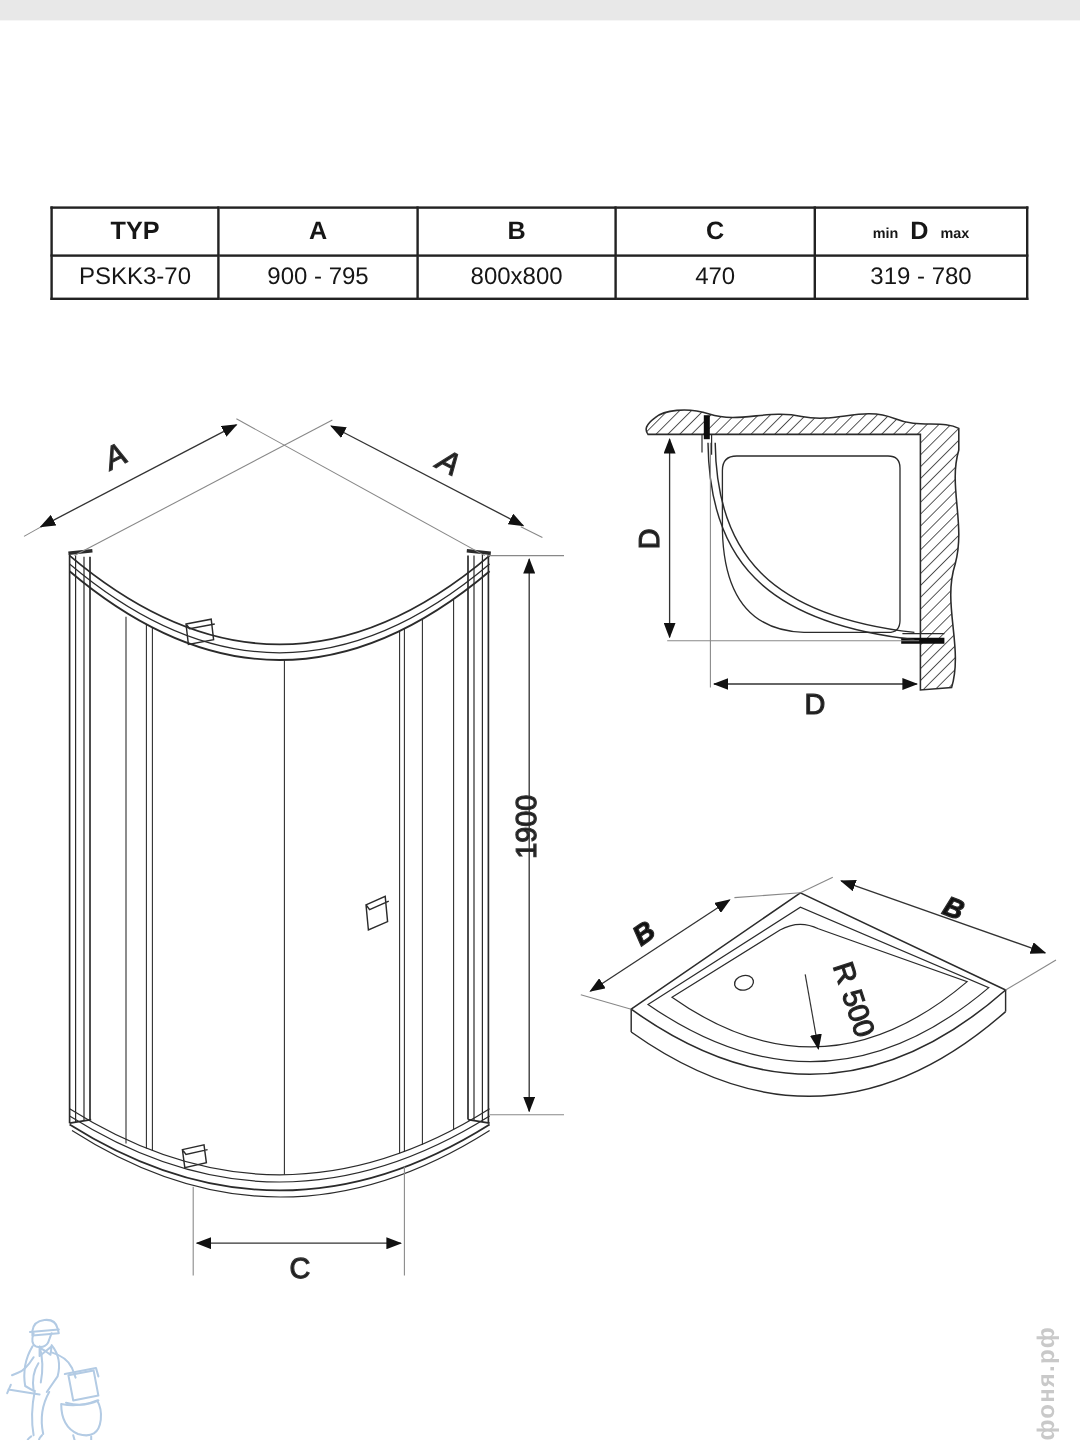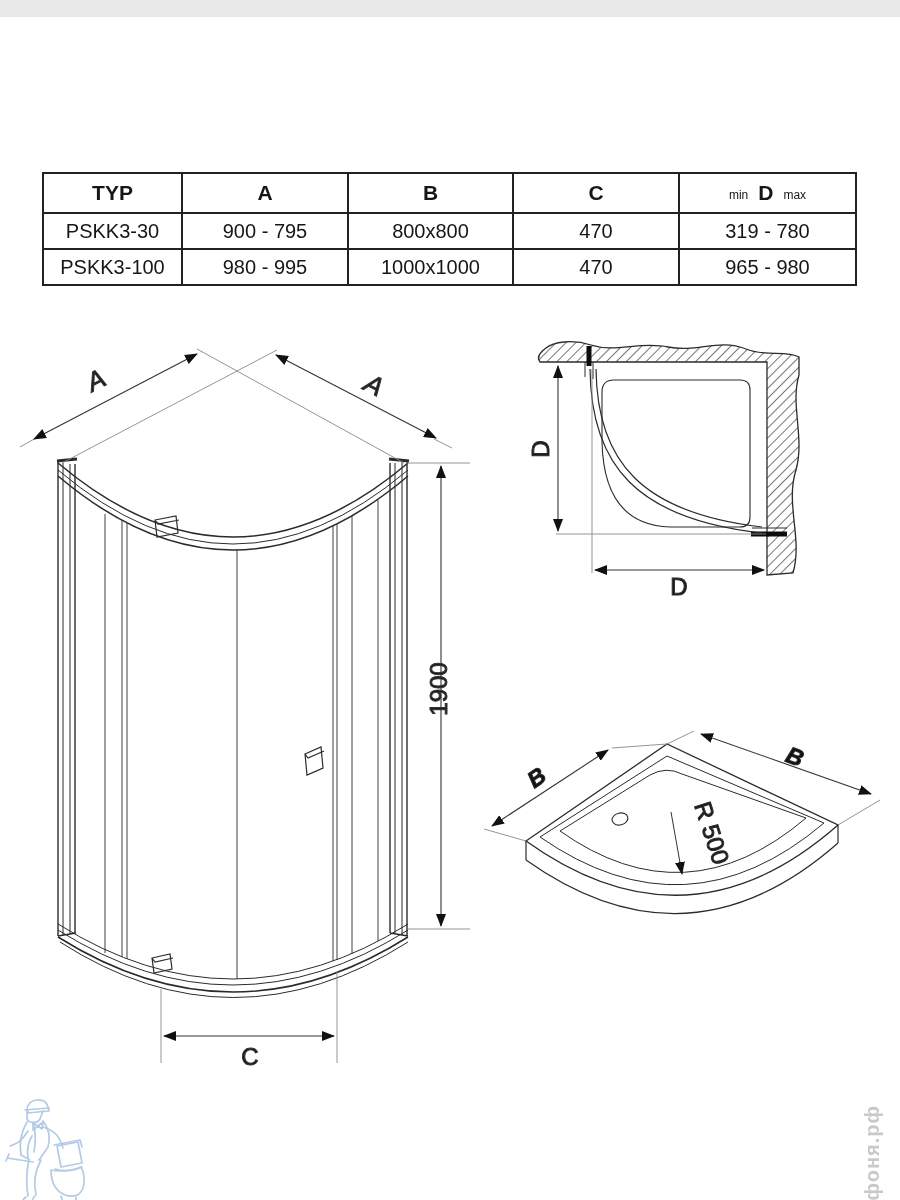--- a/index.html
+++ b/index.html
@@ -16,21 +16,21 @@
   .spec-table td,.spec-table th{
     border:2px solid #222;text-align:center;vertical-align:middle;
     font-size:20px;padding:0;height:34px;background:#fff;
   }
   .spec-table th{font-size:21px;font-weight:bold;height:38px;}
   .spec-table col.c-typ{width:139px;}
   .spec-table col.c-a{width:166px;}
   .spec-table col.c-b{width:165px;}
   .spec-table col.c-c{width:166px;}
   .spec-table col.c-d{width:177px;}
-  .minmax{font-size:12px;font-weight:normal;position:relative;top:-1px;text-align:center;}
+  .minmax{font-size:12px;font-weight:bold;position:relative;top:-1px;text-align:center;}
   .dhead{font-size:21px;font-weight:bold;margin:0 10px;}
   
   .drawing{position:absolute;left:0;top:0;width:900px;height:1200px;}
   text{font-family:"Liberation Sans", sans-serif;}
   .dim-label{font-size:24px;fill:#1c1c1c;}
   .dim-label-italic{font-size:26px;font-style:italic;fill:#1c1c1c;}
   .dim-label-bold{font-size:23px;font-weight:bold;font-style:italic;fill:#111;}
   
   .site-mark{
     position:absolute;right:16px;bottom:4px;
@@ -54,32 +54,25 @@
       </colgroup>
     <tbody>
         <tr>
       <th>TYP</th>
       <th>A</th>
       <th>B</th>
       <th>C</th>
       <th><span class="minmax">min</span><span class="dhead">D</span><span class="minmax">max</span></th>
     </tr>
     <tr>
-      <td>PSKK3-30</td>
+      <td>PSKK3-70</td>
       <td>900 - 795</td>
       <td>800x800</td>
       <td>470</td>
       <td>319 - 780</td>
-    </tr>
-    <tr>
-      <td>PSKK3-100</td>
-      <td>980 - 995</td>
-      <td>1000x1000</td>
-      <td>470</td>
-      <td>965 - 980</td>
     </tr>
   </tbody>
     </table>
 
   <svg class="drawing" viewBox="0 0 900 1200">
     <defs>
       <marker id="arr" markerUnits="userSpaceOnUse" markerWidth="13" markerHeight="10" refX="12" refY="5" orient="auto-start-reverse">
         <path d="M0,0 L13,5 L0,10 Z" fill="#111"></path>
       </marker>
       <pattern id="hatch" width="7" height="7" patternUnits="userSpaceOnUse" patternTransform="rotate(45)">

